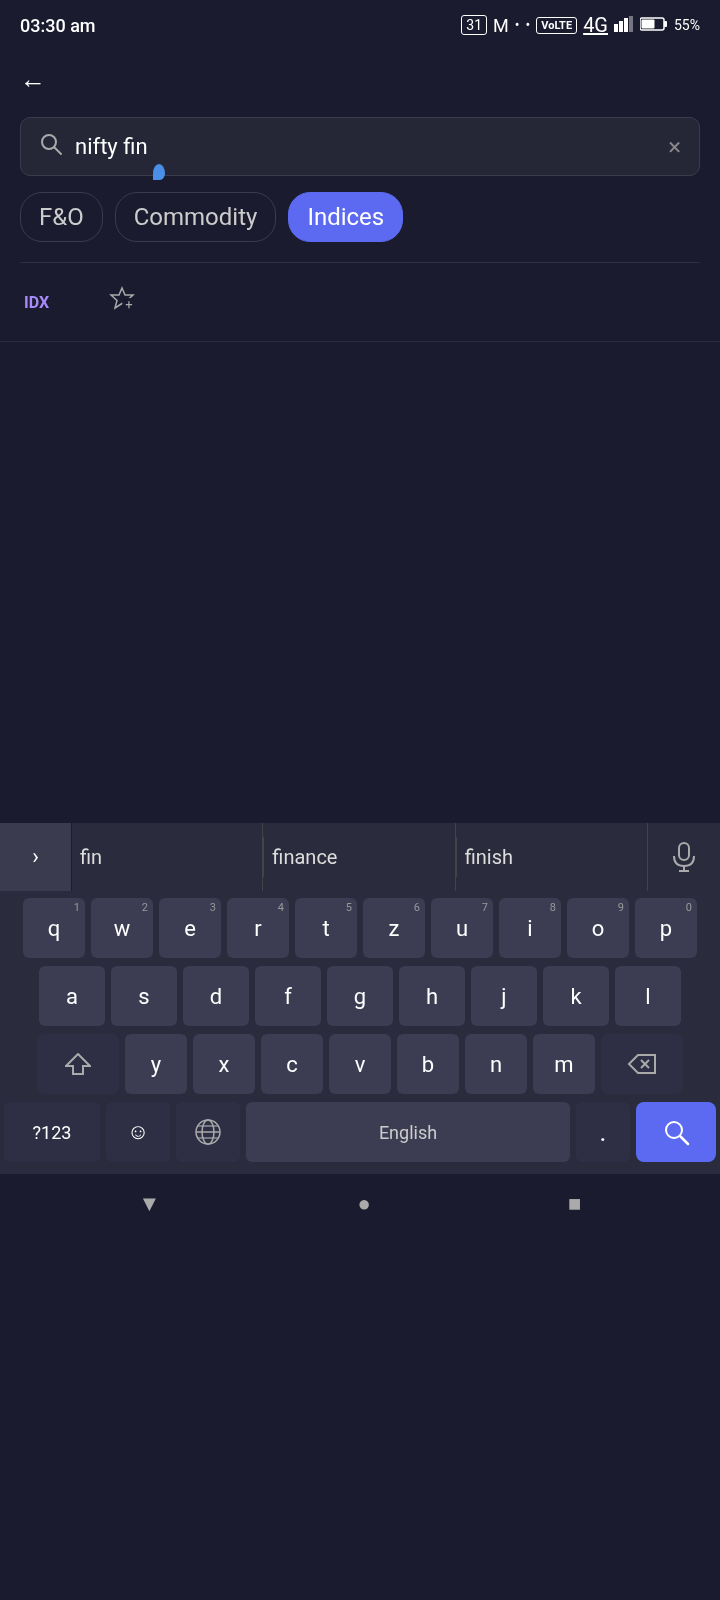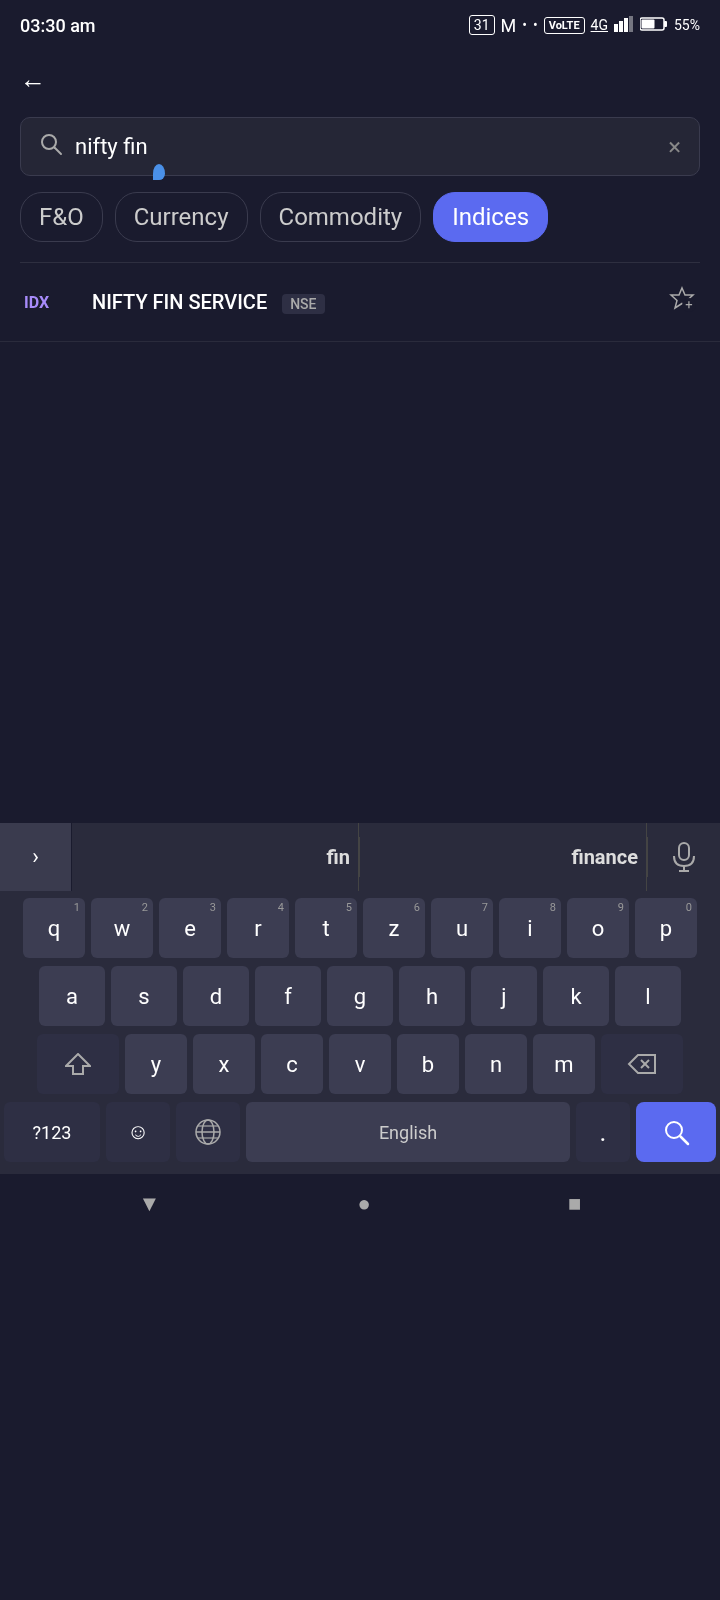--- a/index.html
+++ b/index.html
@@ -178,28 +178,27 @@
       background: #3a3b4e;
       border-right: 1px solid #1a1b2e;
       cursor: pointer;
     }
     .kbd-arrow-btn span {
       font-size: 22px;
       color: #fff;
     }
     .kbd-suggestion {
       flex: 1;
-      text-align: right;
+      text-align: left;
       font-size: 20px;
       color: #ddd;
       cursor: pointer;
       padding: 0 8px;
       border-right: 1px solid #444;
       line-height: 68px;
-      font-weight: bold;
     }
     .kbd-suggestion:last-of-type {
       border-right: none;
     }
     .kbd-mic-btn {
       width: 72px;
       height: 68px;
       display: flex;
       align-items: center;
       justify-content: center;
@@ -269,21 +268,21 @@
 <body>
 
 <div class="status-bar">
   <div class="status-left">03:30 am</div>
   <div class="status-icons">
     <span style="border:1.5px solid #fff; padding:1px 4px; border-radius:3px; font-size:14px;">31</span>
     <span style="font-size:18px;">M</span>
     <span>•</span>
     <span>•</span>
     <span style="border:1.5px solid #fff; padding:1px 4px; border-radius:3px; font-size:11px; font-weight:bold;">VoLTE</span>
-    <span style="font-size:14px;text-decoration:underline;">4G</span>
+    <span style="font-size:20px;text-decoration:underline;">4G</span>
     <span>
       <svg width="20" height="16" viewBox="0 0 20 16">
         <rect x="0" y="8" width="4" height="8" fill="white"></rect>
         <rect x="5" y="5" width="4" height="11" fill="white"></rect>
         <rect x="10" y="2" width="4" height="14" fill="white"></rect>
         <rect x="15" y="0" width="4" height="16" fill="white" opacity="0.4"></rect>
       </svg>
     </span>
     <span>
       <svg width="28" height="16" viewBox="0 0 28 16">
@@ -311,52 +310,48 @@
     <div class="search-input-text">
       <span>nifty fin</span>
       <div class="search-cursor-dot"></div>
     </div>
     <div class="search-clear">×</div>
   </div>
 </div>
 
 <div class="filter-tabs">
   <div class="filter-tab">F&amp;O</div>
-  <div class="filter-tab">Currency</div>
   <div class="filter-tab">Commodity</div>
   <div class="filter-tab active">Indices</div>
 </div>
 
 <div class="divider"></div>
 
 <div class="result-item">
   <div class="result-badge">IDX</div>
-  <div class="result-name">
-    <span>NIFTY FIN SERVICE</span>
-    <span class="result-exchange">NSE</span>
-  </div>
   <div class="result-star">
     <svg width="28" height="28" viewBox="0 0 28 28" fill="none">
       <polygon points="14,3 17,10 25,10 19,15.5 21,23 14,18.5 7,23 9,15.5 3,10 11,10" stroke="#aaa" stroke-width="1.5" fill="none"></polygon>
       <circle cx="21" cy="20" r="7" fill="#1a1b2e"></circle>
       <text x="21" y="24" text-anchor="middle" font-size="13" fill="#aaa">+</text>
     </svg>
   </div>
 </div>
 
 <div class="empty-area"></div>
 
 <div class="keyboard-suggestions">
   <div class="kbd-arrow-btn">
     <span>›</span>
   </div>
   <div class="kbd-suggestion">fin</div>
   <div style="width:1px; height:40px; background:#444; margin:auto;"></div>
   <div class="kbd-suggestion">finance</div>
   <div style="width:1px; height:40px; background:#444; margin:auto;"></div>
+  <div class="kbd-suggestion">finish</div>
   <div class="kbd-mic-btn">
     <svg width="26" height="30" viewBox="0 0 26 30" fill="none">
       <rect x="8" y="1" width="10" height="17" rx="5" stroke="#aaa" stroke-width="2"></rect>
       <path d="M3 14 Q3 24 13 24 Q23 24 23 14" stroke="#aaa" stroke-width="2" fill="none"></path>
       <line x1="13" y1="24" x2="13" y2="29" stroke="#aaa" stroke-width="2"></line>
       <line x1="8" y1="29" x2="18" y2="29" stroke="#aaa" stroke-width="2"></line>
     </svg>
   </div>
 </div>
 

